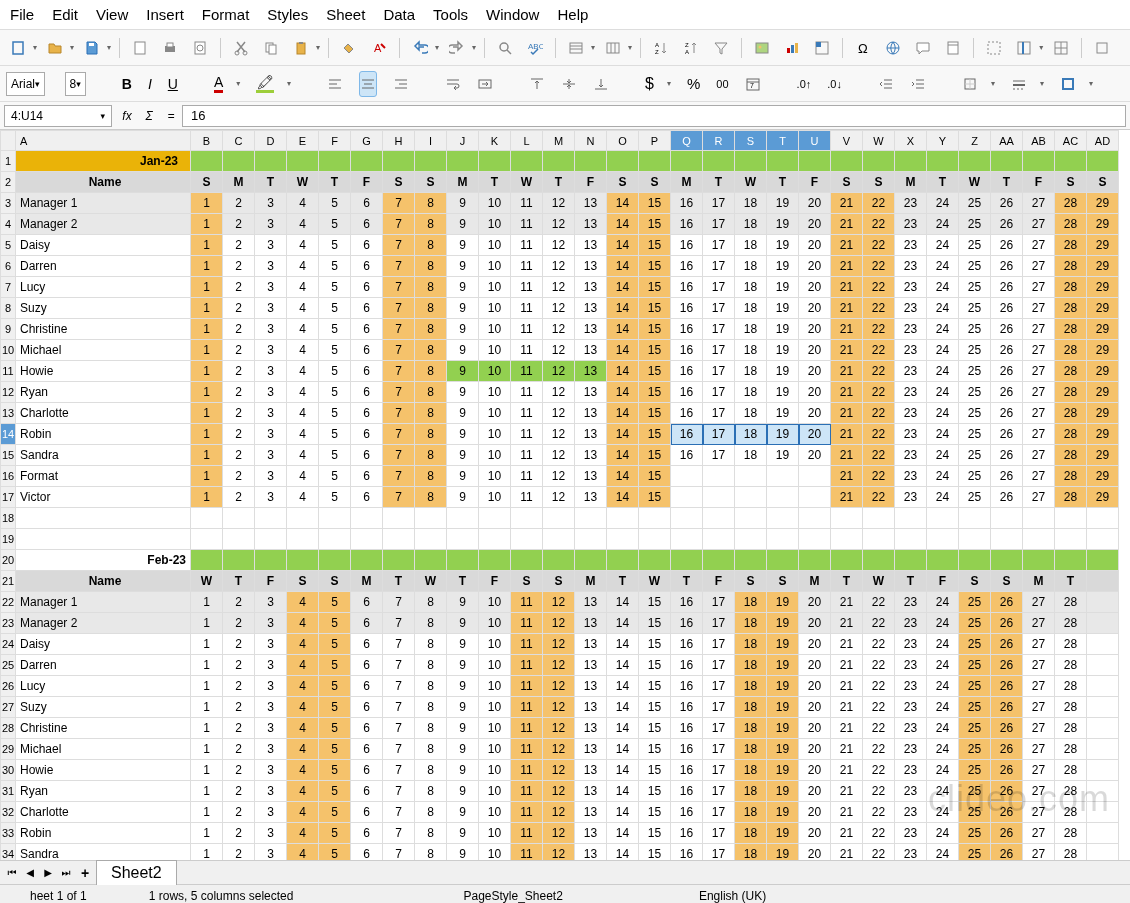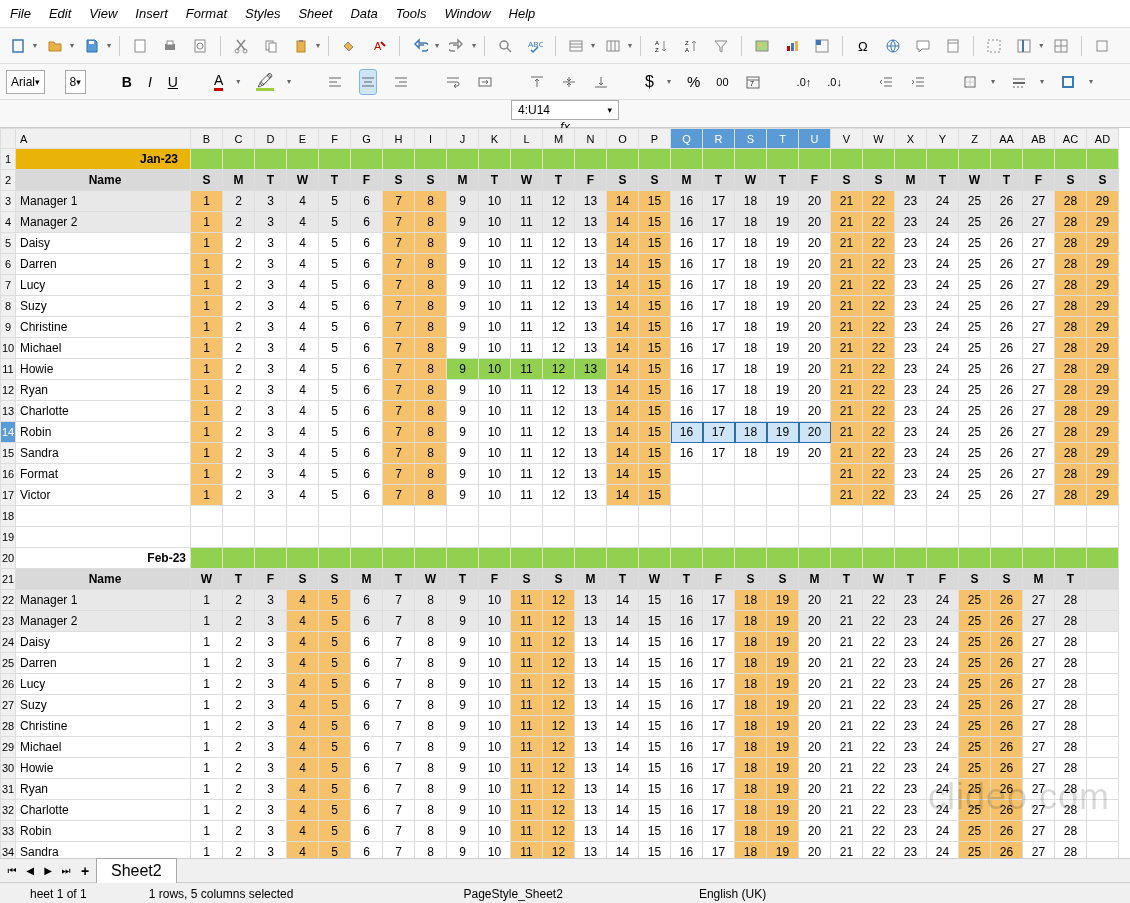--- a/index.html
+++ b/index.html
@@ -1,34 +1,34 @@
 <!DOCTYPE html>
 <html><head>
 <meta charset="utf-8">
 <style>
 * { box-sizing: border-box; margin: 0; padding: 0; }
 body { font-family: Arial, sans-serif; font-size: 12px; background: #fff; overflow: hidden; width: 1130px; height: 903px; }
 
 .menubar { display: flex; gap: 18px; padding: 6px 10px; border-bottom: 1px solid #ddd; background: #fff; }
-.menubar span { cursor: pointer; font-size: 13px; font-style: italic; }
+.menubar span { cursor: pointer; font-size: 15px; }
 
 .toolbar { display: flex; align-items: center; gap: 6px; padding: 4px 6px; border-bottom: 1px solid #ddd; background: #f8f8f8; height: 36px; }
 .tb-btn { width: 24px; height: 24px; display: flex; align-items: center; justify-content: center; cursor: pointer; border-radius: 2px; }
 .tb-sep { width: 1px; height: 20px; background: #ccc; margin: 0 2px; }
 .tb-drop { font-size: 8px; color: #666; margin-left: -3px; }
 
 .toolbar2 { display: flex; align-items: center; gap: 16px; padding: 4px 6px; border-bottom: 1px solid #ddd; background: #f8f8f8; height: 36px; }
 .font-name { width: 110px; height: 24px; border: 1px solid #aaa; padding: 2px 4px; font-size: 12px; background: #fff; display: flex; align-items: center; justify-content: space-between; }
 .font-size { width: 40px; height: 24px; border: 1px solid #aaa; padding: 2px 4px; font-size: 12px; background: #fff; display: flex; align-items: center; justify-content: space-between; margin-left: 4px; }
 .fmt-btn { width: 26px; height: 26px; display: flex; align-items: center; justify-content: center; cursor: pointer; border-radius: 3px; font-size: 14px; }
 .fmt-btn.active { background: #cde5f7; border: 1px solid #7fb8e8; }
 .color-underline { border-bottom: 3px solid #c00; }
 .highlight-underline { border-bottom: 3px solid #9dce3a; }
 
-.formula-bar { display: flex; align-items: center; border-bottom: 1px solid #ccc; background: #f8f8f8; height: 28px; flex-direction: column; }
+.formula-bar { display: flex; align-items: center; border-bottom: 1px solid #ccc; background: #f8f8f8; height: 28px; }
 .cell-ref { width: 108px; height: 22px; border: 1px solid #aaa; padding: 2px 6px; background: #fff; font-size: 12px; margin: 0 4px; display: flex; align-items: center; justify-content: space-between; }
 .fx-btn { width: 22px; height: 22px; display: flex; align-items: center; justify-content: center; font-style: italic; cursor: pointer; }
 .formula-input { flex: 1; height: 22px; border: 1px solid #aaa; padding: 2px 8px; background: #fff; font-size: 13px; margin-right: 4px; }
 
 .sheet-area { position: relative; height: 730px; overflow: hidden; background: #fff; }
 table { border-collapse: collapse; table-layout: fixed; }
 th, td { border: 1px solid #ddd; height: 21px; font-size: 12px; text-align: center; padding: 0; white-space: nowrap; overflow: hidden; }
 th { background: #f0f0f0; font-weight: normal; }
 .col-header th { height: 20px; font-size: 11px; }
 .row-header { width: 15px; background: #f0f0f0; font-size: 11px; }

